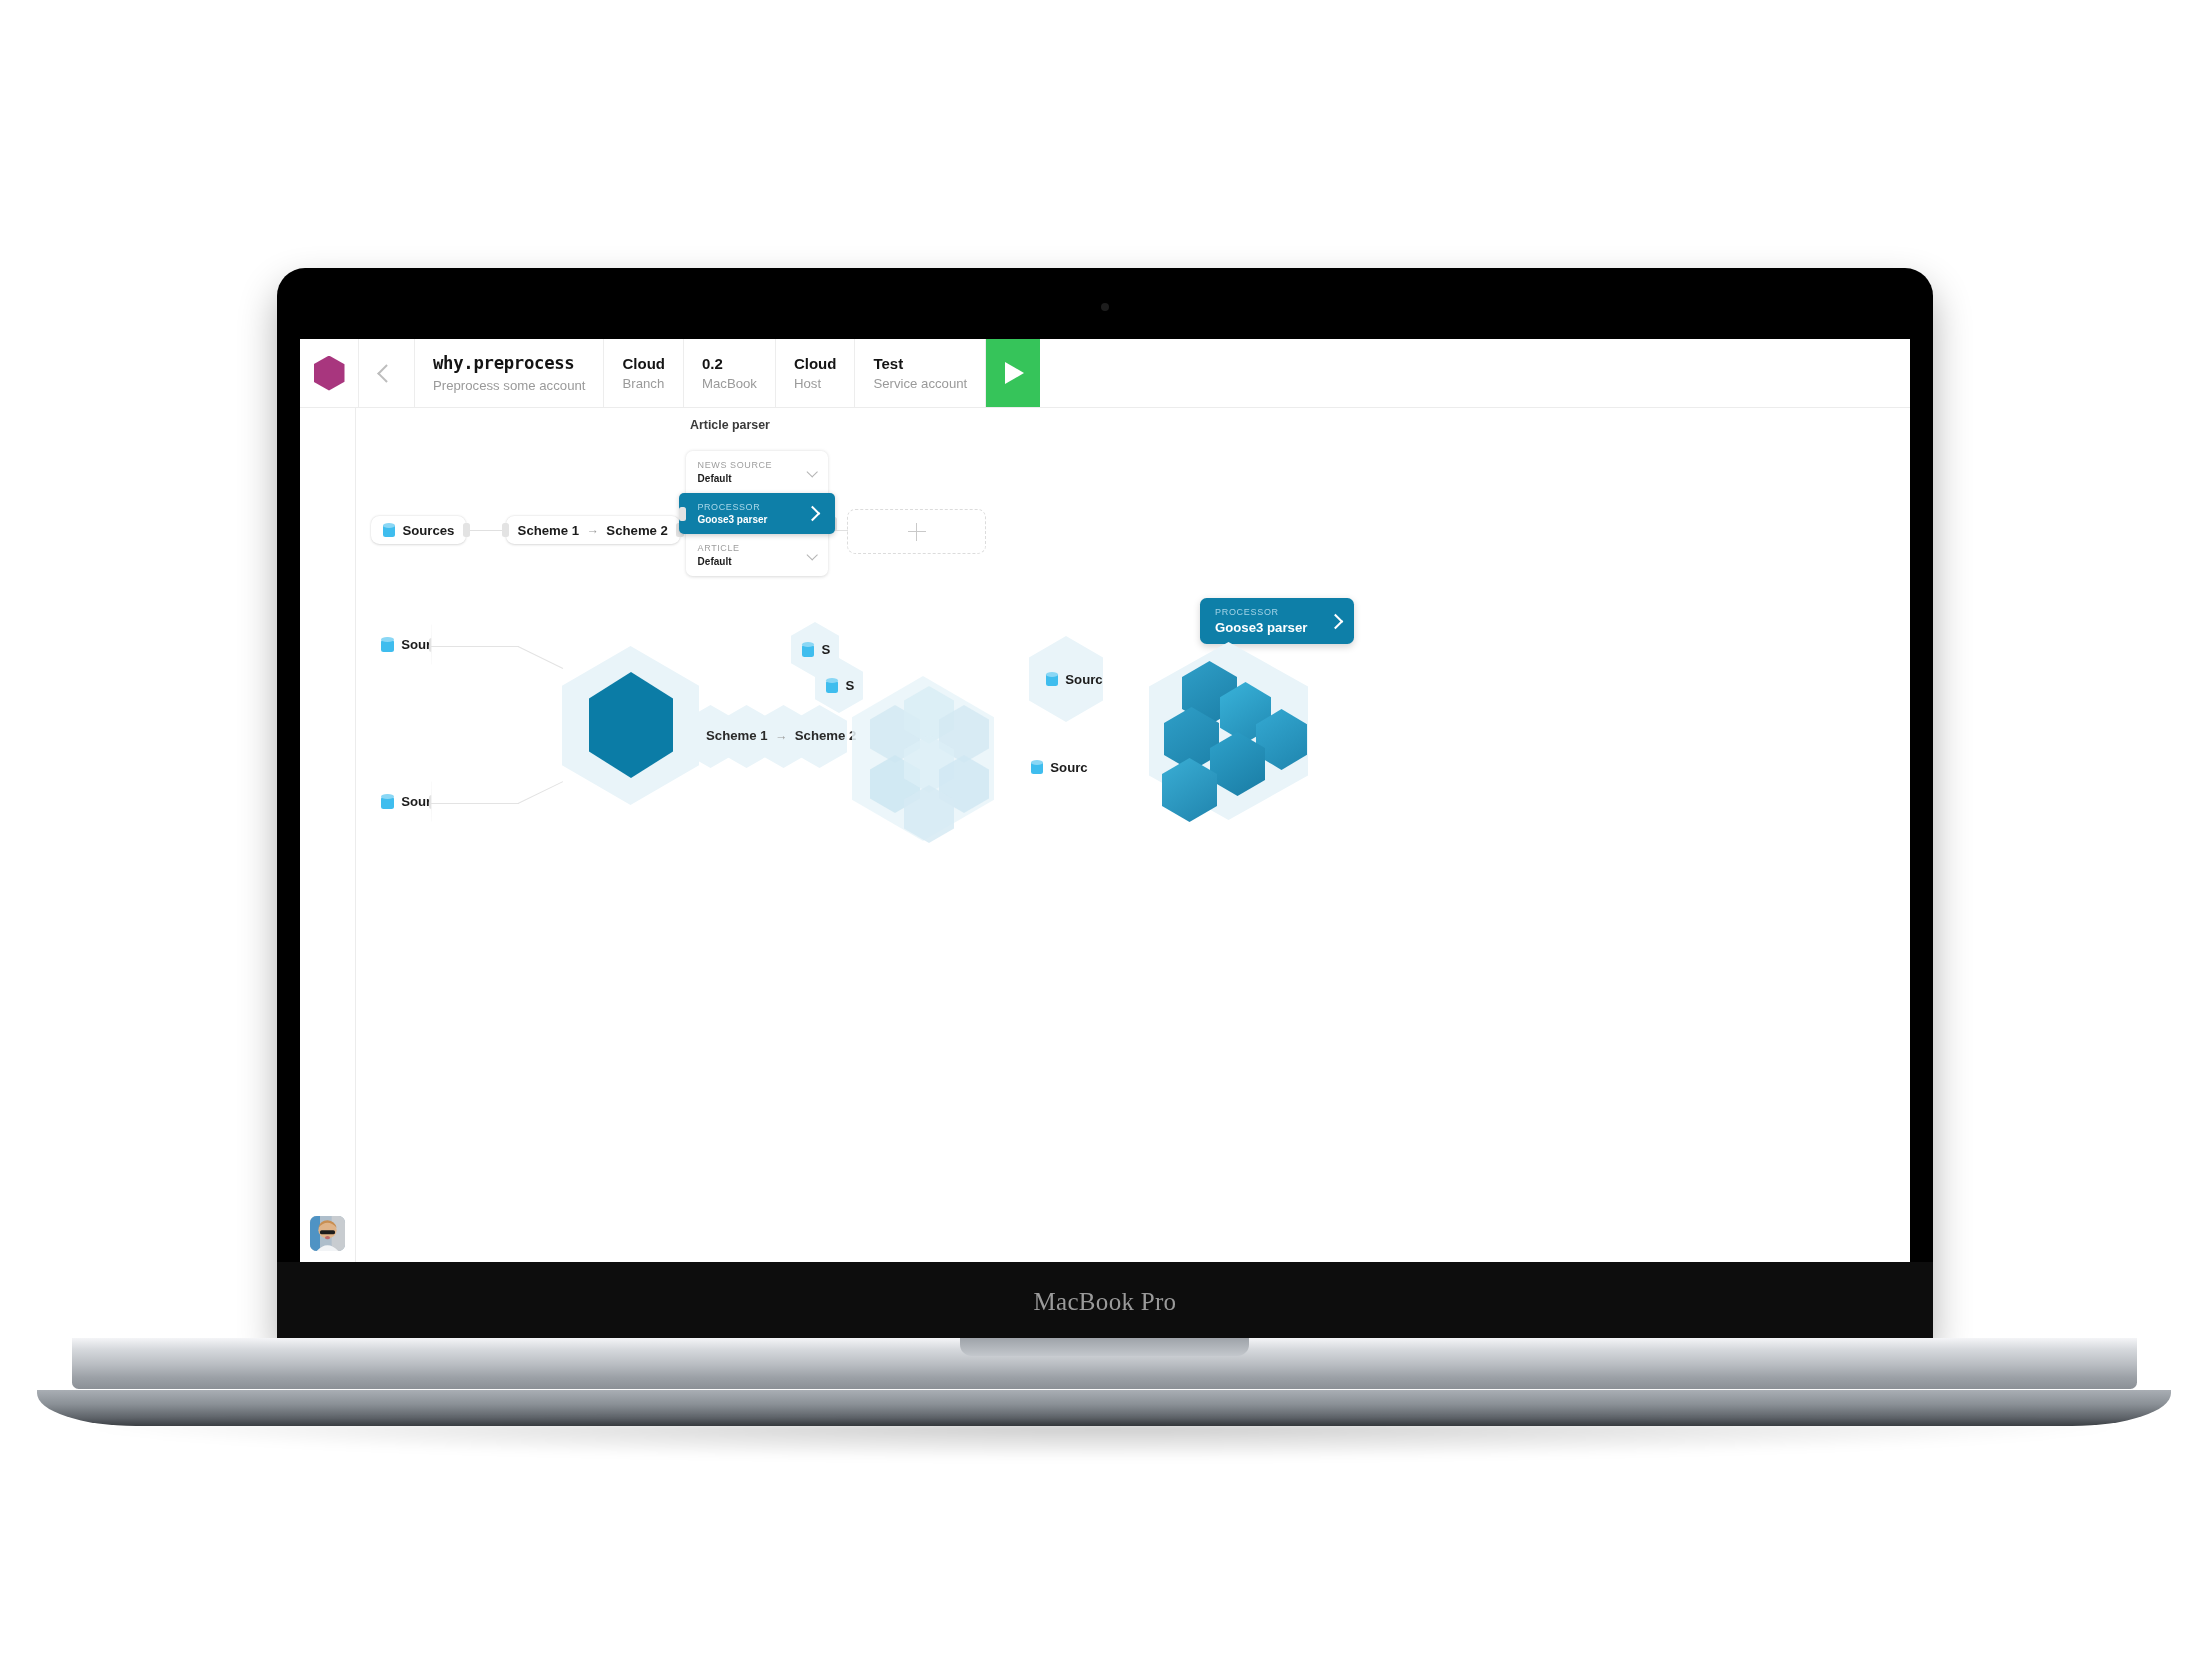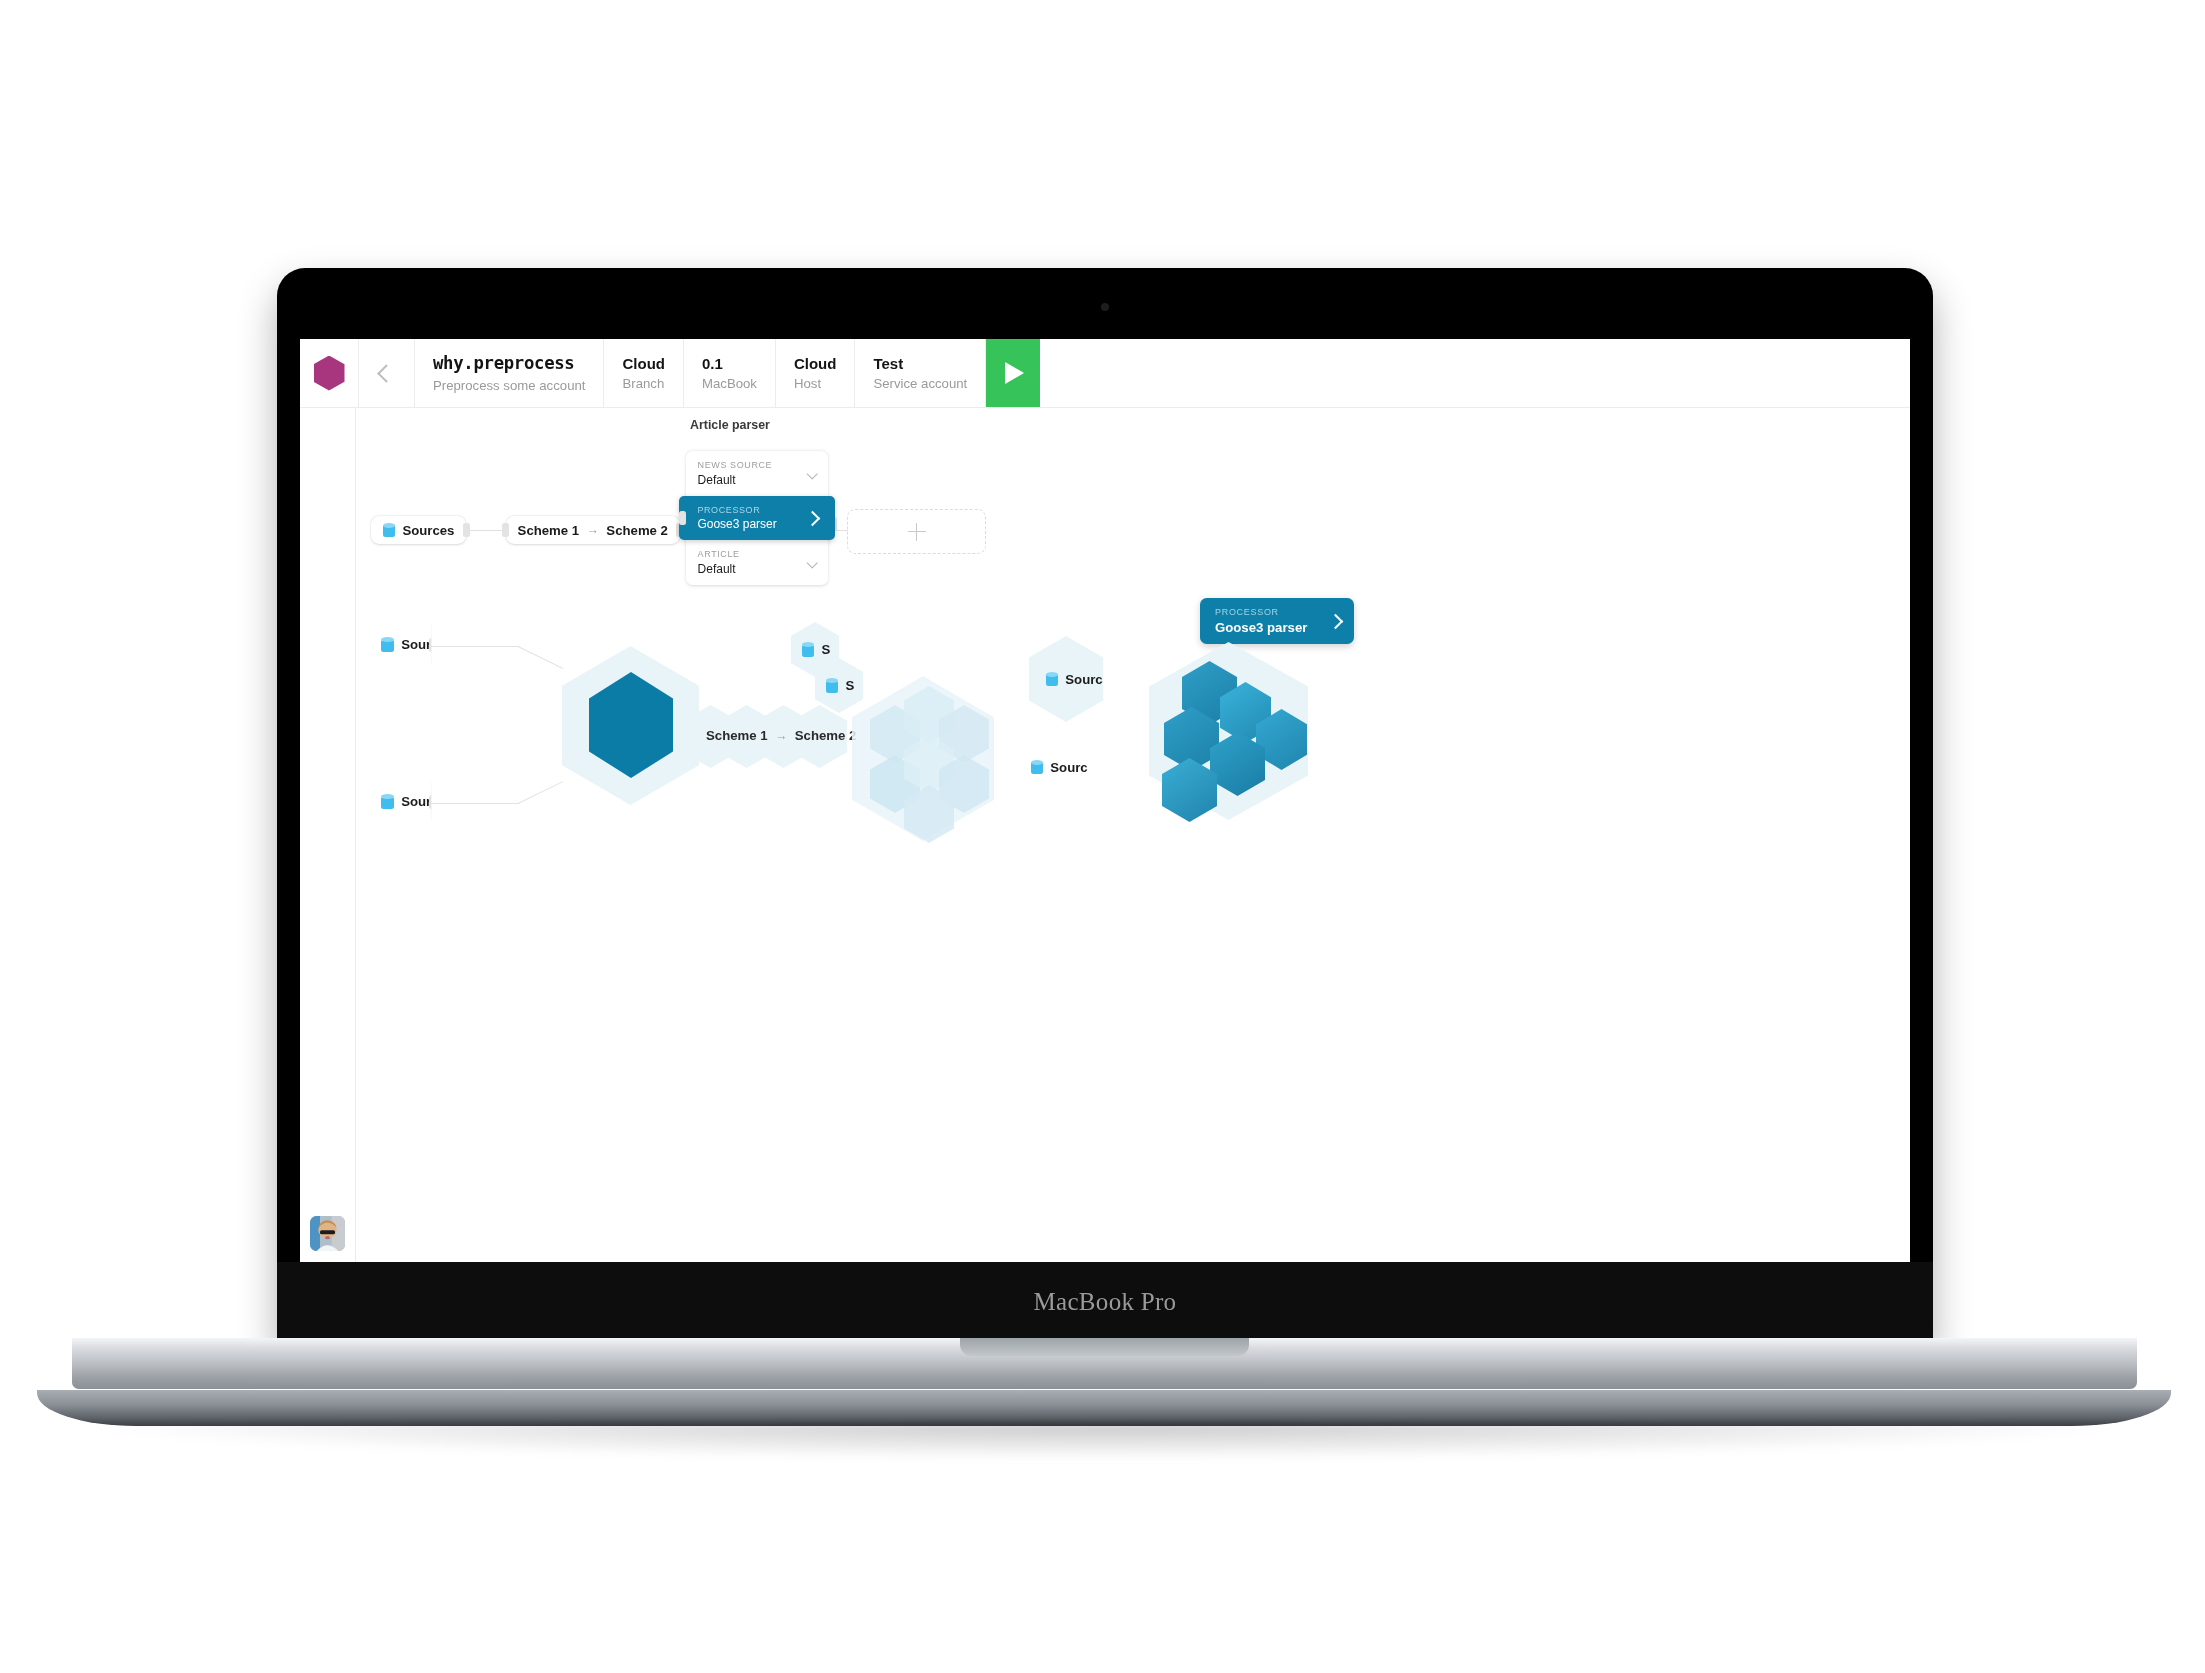--- a/index.html
+++ b/index.html
@@ -176,21 +176,21 @@
   .parser-card{
     position:absolute;
     width:142px;
     background:#fff;border-radius:6.6px;
     box-shadow:0 0.8px 3.3px rgba(0,0,0,.15);
   }
   .field{
     padding:9px 11.6px 9px 11.6px;position:relative;
   }
   .field .k{font-size:9px;color:#9e9e9e;letter-spacing:0.6px;text-transform:uppercase;}
-  .field .v{font-size:12px;font-weight:normal;color:#1b1b1b;margin-top:2.5px;}
+  .field .v{font-size:10px;font-weight:bold;color:#1b1b1b;margin-top:2.5px;}
   .chev-d{
     position:absolute;right:11.6px;top:50%;margin-top:-3.3px;
     width:7.4px;height:7.4px;border-right:1.7px solid #b4b4b4;border-bottom:1.7px solid #b4b4b4;
     transform:rotate(45deg);
   }
   .field-sel{
     background:#0e7fa8;
     border-radius:5px;
     margin:0 -6.6px;
     padding:9px 18px 9px 18px;
@@ -279,21 +279,21 @@
           <div class="proj-title">why.preprocess</div>
           <div class="proj-sub">Preprocess some account</div>
         </div>
 
         <div class="hdr-cell meta-cell">
           <div class="meta-v">Cloud</div>
           <div class="meta-l">Branch</div>
         </div>
 
         <div class="hdr-cell meta-cell">
-          <div class="meta-v">0.1</div>
+          <div class="meta-v">0.2</div>
           <div class="meta-l">MacBook</div>
         </div>
 
 
         <div class="hdr-cell meta-cell">
           <div class="meta-v">Cloud</div>
           <div class="meta-l">Host</div>
         </div>
 
         <div class="hdr-cell meta-cell">

